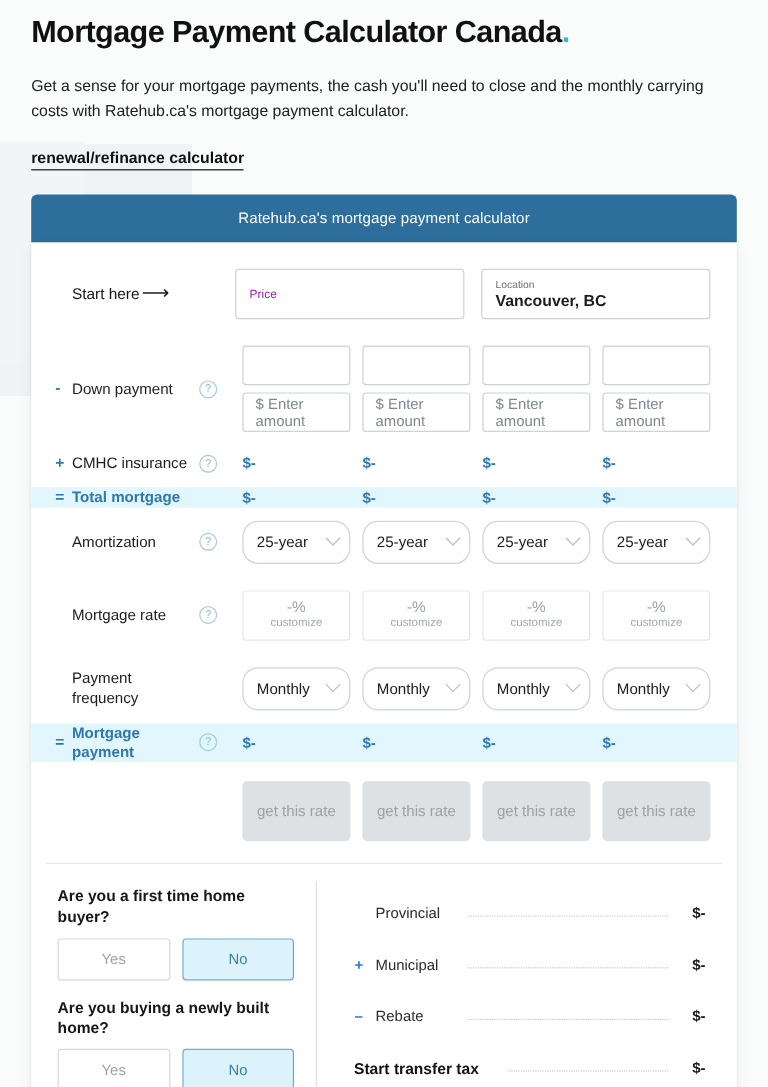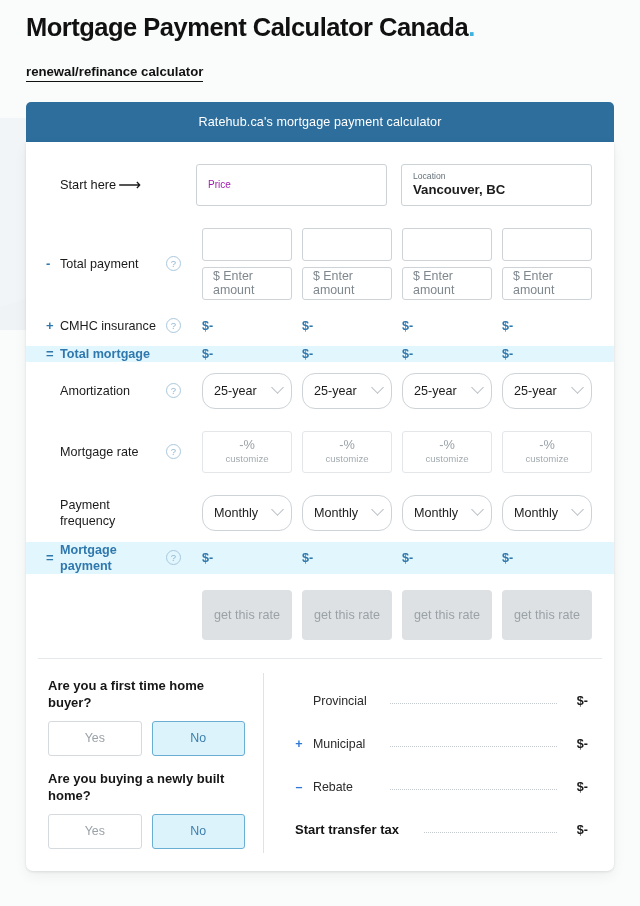--- a/index.html
+++ b/index.html
@@ -338,20 +338,21 @@
 
 <div class="bg-band"></div>
 <div class="bg-band2"></div>
 
 <div class="page">
 
   <h1 class="title">
     <span>Mortgage Payment Calculator Canada</span><span class="dot">.</span>
   </h1>
 
+  <p class="intro">Get a sense for your mortgage payments, the cash you'll need to close and the monthly carrying costs with Ratehub.ca's mortgage payment calculator.</p>
 
   <a class="renewal-link">renewal/refinance calculator</a>
 
   <div class="calc-wrap">
 
     <div class="calc-banner">Ratehub.ca's mortgage payment calculator</div>
 
     <div class="calc-card">
 
       <div class="start-row">
@@ -364,21 +365,21 @@
         </div>
         <div class="field">
           <span class="f-label">Location</span>
           <span class="f-value">Vancouver, BC</span>
         </div>
       </div>
 
       <div class="dp-row">
         <div class="row-label">
           <span class="op">-</span>
-          <span>Total payment</span>
+          <span>Down payment</span>
         </div>
         <div class="help-icon">?</div>
 
         <div class="dp-stack">
           <div class="dp-box blank"></div>
           <div class="dp-box">$ Enter amount</div>
         </div>
         <div class="dp-stack">
           <div class="dp-box blank"></div>
           <div class="dp-box">$ Enter amount</div>

